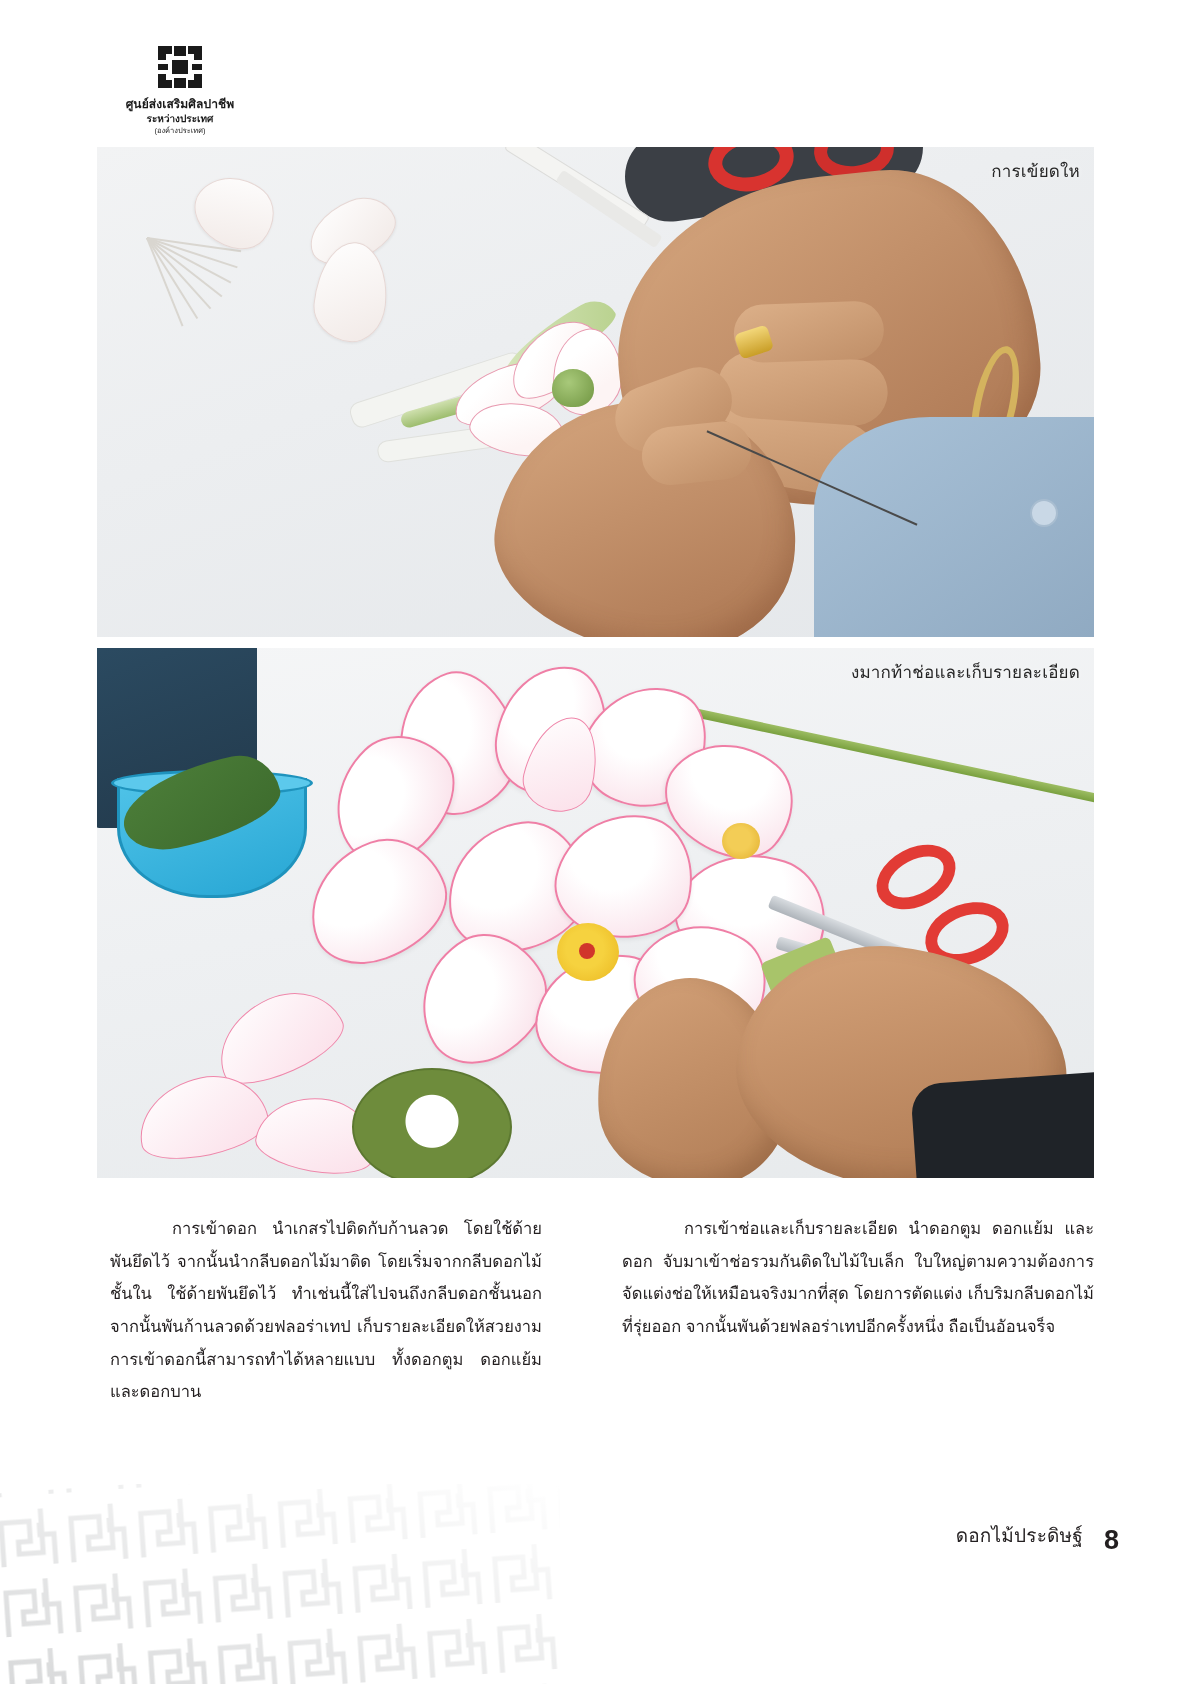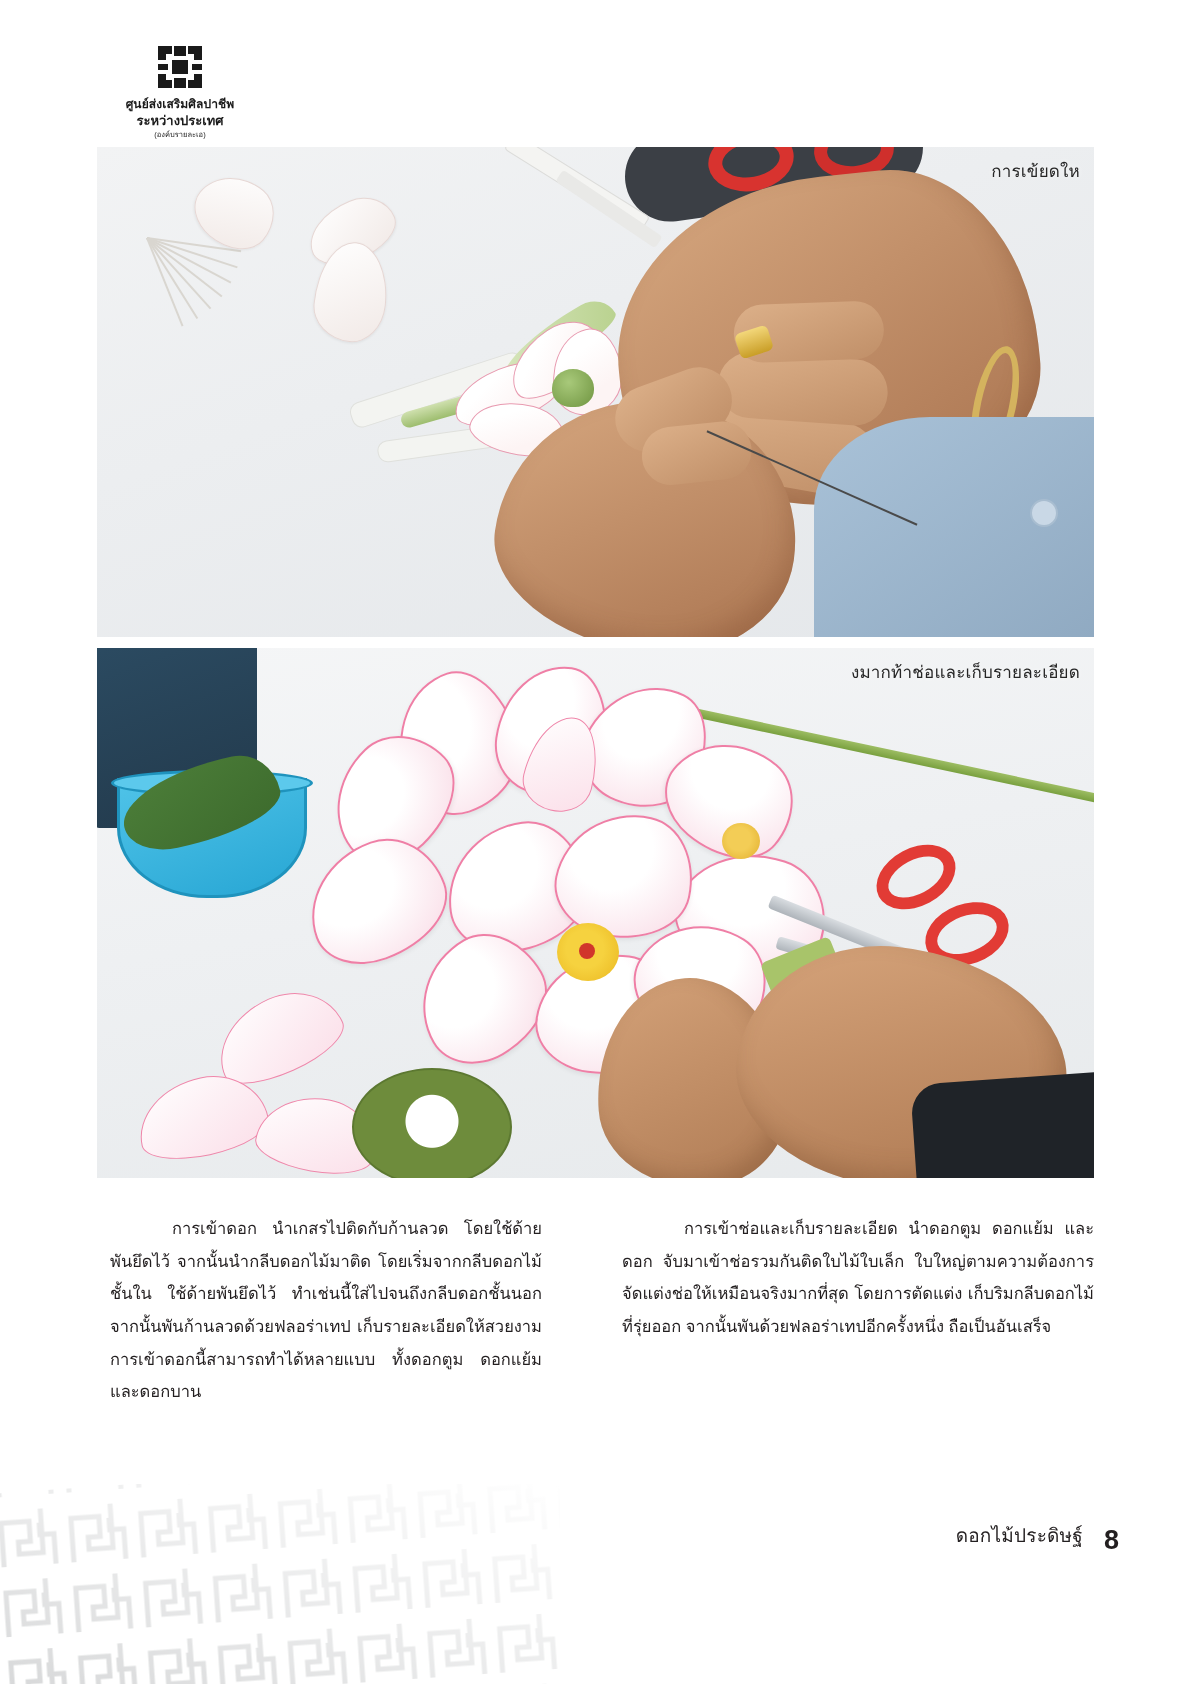--- a/index.html
+++ b/index.html
@@ -29,21 +29,21 @@
   }
   .logo-mark svg { display: block; }
   .logo-line1 {
     font-size: 12px;
     font-weight: bold;
     color: #1a1a1a;
     letter-spacing: 0.1px;
     line-height: 1.35;
   }
   .logo-line2 {
-    font-size: 13px;
+    font-size: 10px;
     font-weight: bold;
     color: #1a1a1a;
     line-height: 1.35;
   }
   .logo-line3 {
     font-size: 7.5px;
     color: #1a1a1a;
     line-height: 1.4;
   }
 
@@ -411,21 +411,21 @@
       <path d="M4 20 h10 v6 h-10 z" fill="#1a1a1a"></path>
       <path d="M38 20 h10 v6 h-10 z" fill="#1a1a1a"></path>
       <path d="M18 16 h16 v14 h-16 z" fill="#1a1a1a"></path>
       <path d="M4 30 h8 v6 h6 v8 h-14 z" fill="#1a1a1a"></path>
       <path d="M40 30 h8 v14 h-14 v-8 h6 z" fill="#1a1a1a"></path>
       <path d="M20 34 h12 v10 h-12 z" fill="#1a1a1a"></path>
     </svg>
   </div>
   <div class="logo-line1">ศูนย์ส่งเสริมศิลปาชีพ</div>
   <div class="logo-line2">ระหว่างประเทศ</div>
-  <div class="logo-line3">(องค์บรายละเอ)</div>
+  <div class="logo-line3">(องค์างประเทศ)</div>
 </div>
 
 <div class="photo" id="photo1">
   <div class="p1-scissor-body"></div>
   <div class="p1-scissor-ring"></div>
   <div class="p1-scissor-ring2"></div>
   <div class="p1-tool"></div>
   <div class="p1-tool2"></div>
 
   <div class="p1-stamen-bunch">
@@ -521,21 +521,21 @@
   <div class="p2-sleeve"></div>
 
   <div class="photo-caption">งมากท้าช่อและเก็บรายละเอียด</div>
 </div>
 
 <div class="text-col" id="col-left">
   <span class="indent"></span><span>การเข้าดอก นำเกสรไปติดกับก้านลวด โดยใช้ด้ายพันยึดไว้ จากนั้นนำกลีบดอกไม้มาติด โดยเริ่มจากกลีบดอกไม้ชั้นใน ใช้ด้ายพันยึดไว้ ทำเช่นนี้ใส่ไปจนถึงกลีบดอกชั้นนอก จากนั้นพันก้านลวดด้วยฟลอร่าเทป เก็บรายละเอียดให้สวยงาม การเข้าดอกนี้สามารถทำได้หลายแบบ ทั้งดอกตูม ดอกแย้ม และดอกบาน</span>
 </div>
 
 <div class="text-col" id="col-right">
-  <span class="indent"></span><span>การเข้าช่อและเก็บรายละเอียด นำดอกตูม ดอกแย้ม และดอก จับมาเข้าช่อรวมกันติดใบไม้ใบเล็ก ใบใหญ่ตามความต้องการ จัดแต่งช่อให้เหมือนจริงมากที่สุด โดยการตัดแต่ง เก็บริมกลีบดอกไม้ที่รุ่ยออก จากนั้นพันด้วยฟลอร่าเทปอีกครั้งหนึ่ง ถือเป็นอันเสร็จ</span>
+  <span class="indent"></span><span>การเข้าช่อและเก็บรายละเอียด นำดอกตูม ดอกแย้ม และดอก จับมาเข้าช่อรวมกันติดใบไม้ใบเล็ก ใบใหญ่ตามความต้องการ จัดแต่งช่อให้เหมือนจริงมากที่สุด โดยการตัดแต่ง เก็บริมกลีบดอกไม้ที่รุ่ยออก จากนั้นพันด้วยฟลอร่าเทปอีกครั้งหนึ่ง ถือเป็นอัอนจร็จ</span>
 </div>
 
 <div class="footer-pattern">
   <svg width="560" height="200" viewBox="0 0 560 200" aria-hidden="true">
     <defs>
       <pattern id="thaiPat" x="0" y="0" width="70" height="70" patternUnits="userSpaceOnUse">
         <g fill="none" stroke="#d8d9da" stroke-width="5">
           <path d="M6 64 V20 H34 V40 H22 V52 H46 V8"></path>
           <path d="M58 64 V34 H44 V22"></path>
         </g>

